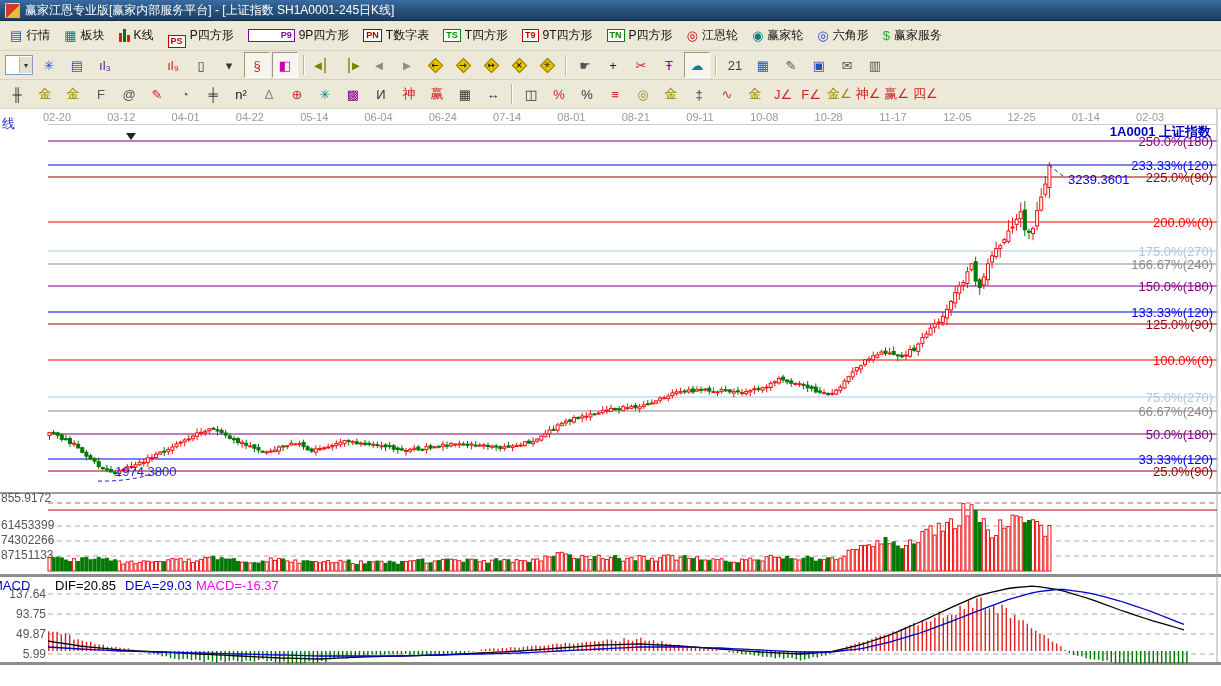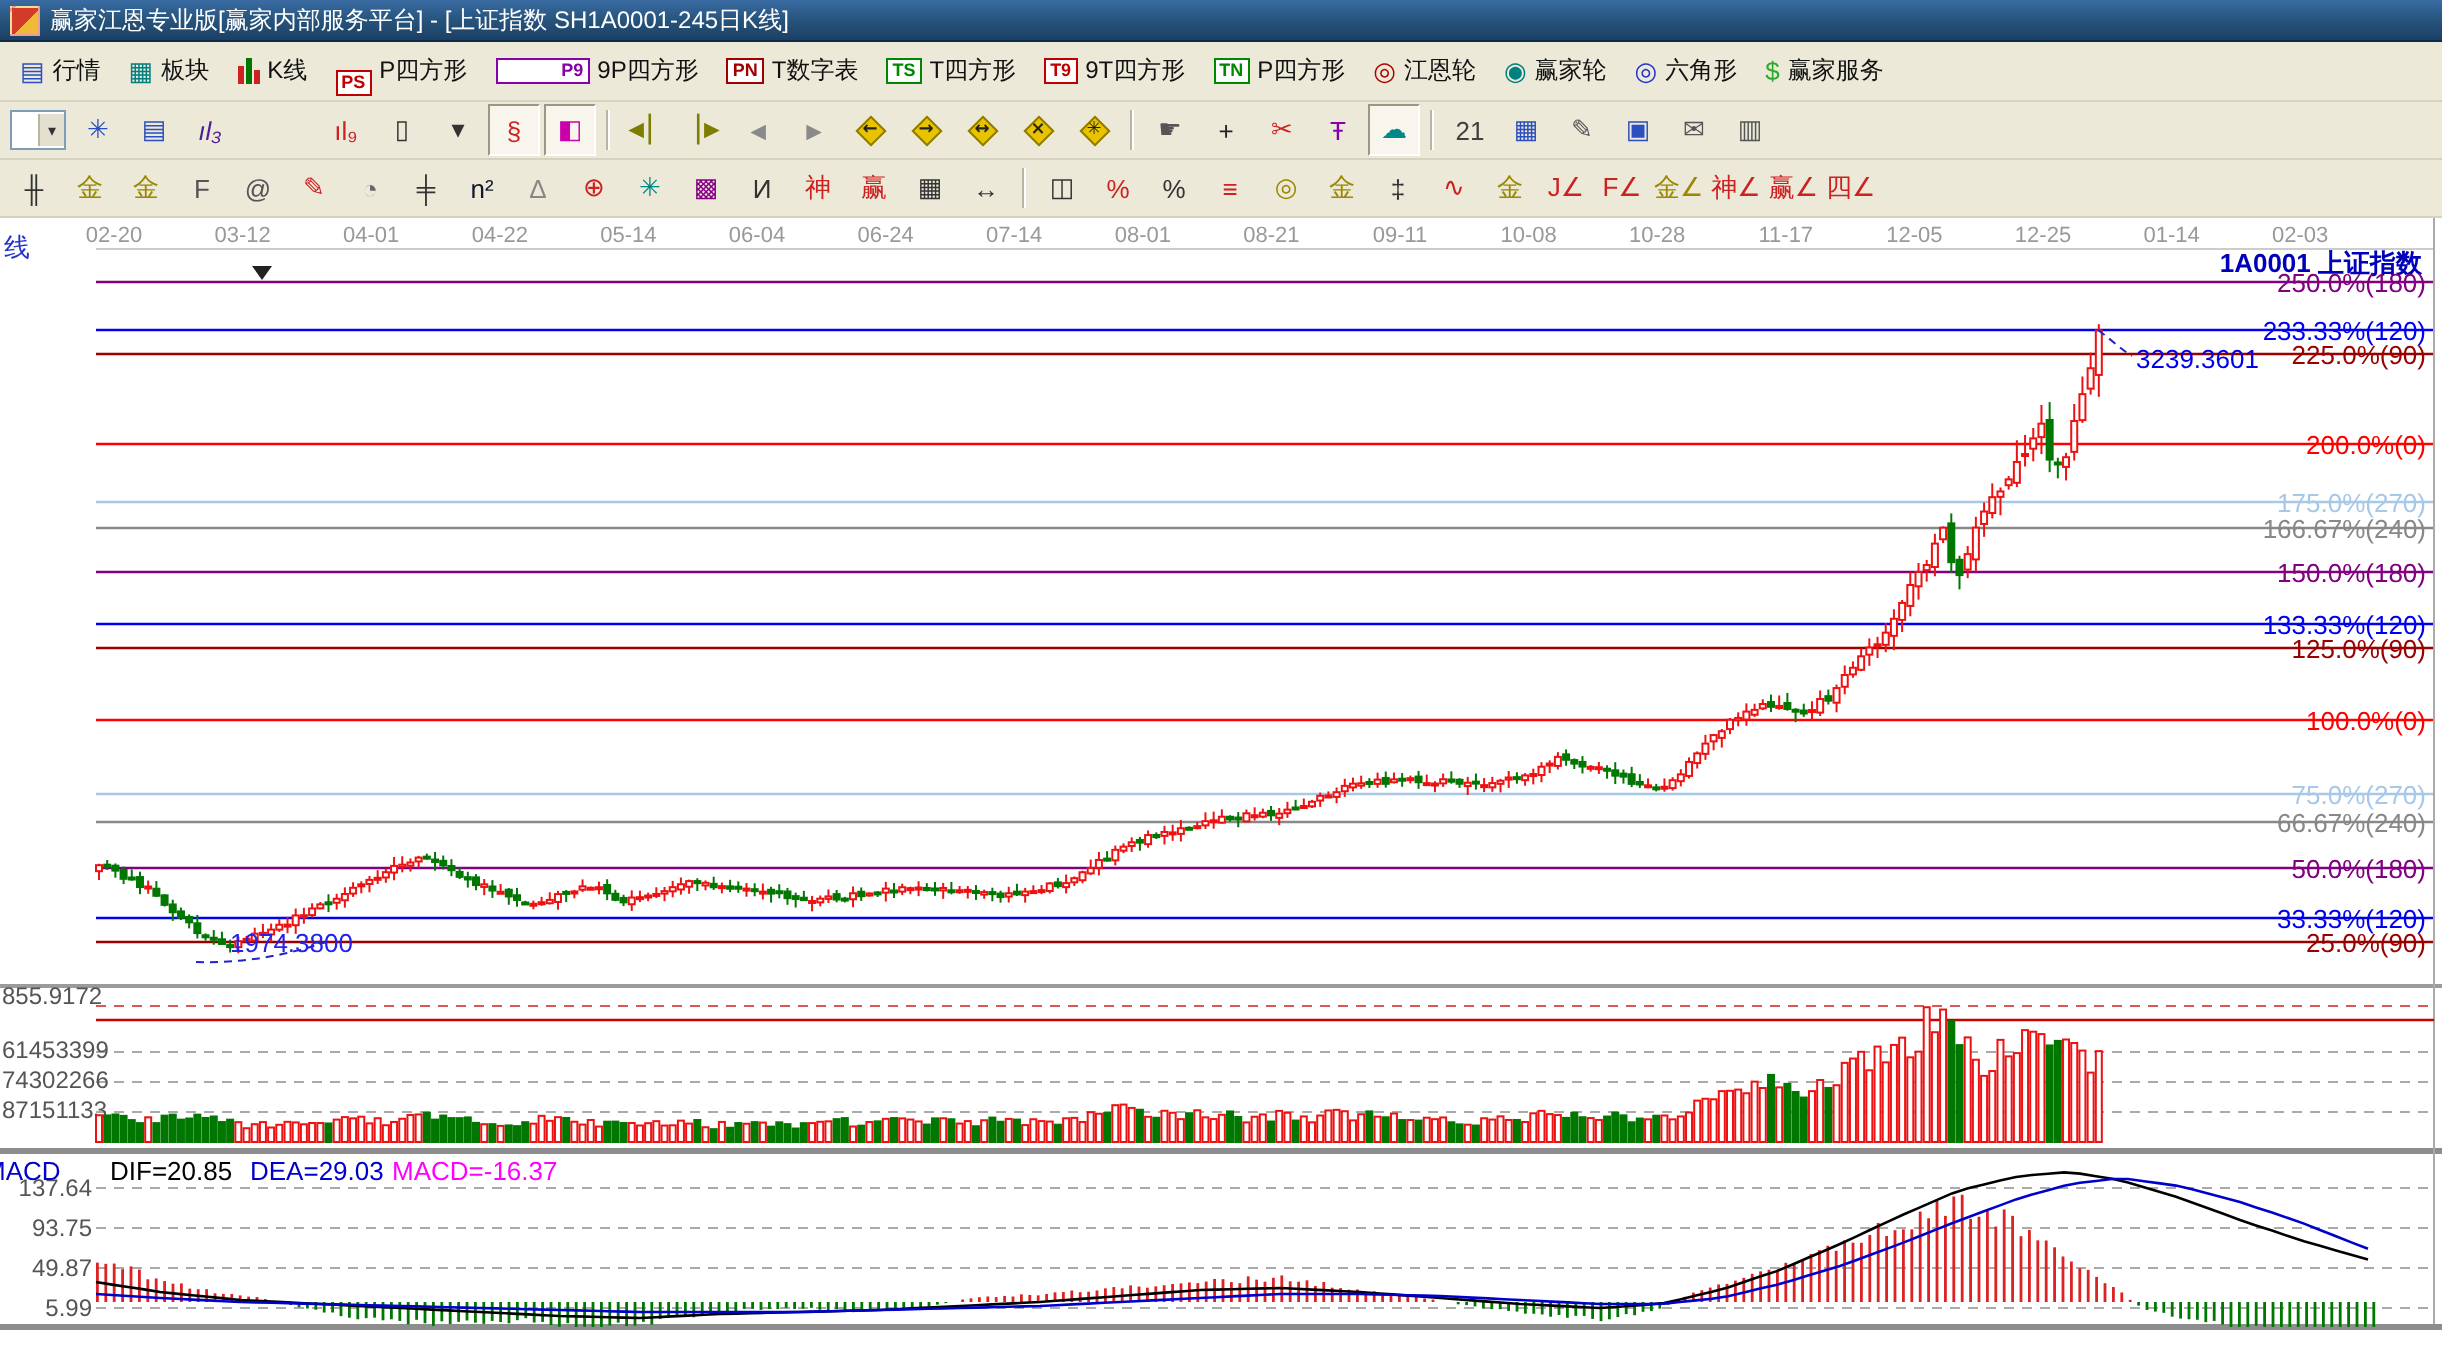--- a/index.html
+++ b/index.html
@@ -103,21 +103,21 @@
         <span class="gicon" style="color: rgb(47, 168, 47);">$</span>
         <span>赢家服务</span>
       </span>
     </div>
   <div class="tb tb3" id="tb3">
       <span class="combo">
         <span class="arr">▾</span>
       </span>
       <span class="tbtn" style="color: rgb(43, 79, 192);">✳</span>
       <span class="tbtn" style="color: rgb(43, 79, 192);">▤</span>
-      <span class="tbtn" style="color: #4c1d95; font-style: italic;">ıl₃</span>
+      <span class="tbtn" style="color: #4c1d95;">ıl₃</span>
       <span class="tbtn" style="color: rgb(204, 34, 34); margin-left: 41px;">ıl₉</span>
       <span class="tbtn" style="color: rgb(51, 51, 51);">▯</span>
       <span class="tbtn" style="color: rgb(51, 51, 51);">▾</span>
       <span class="tbtn pressed" style="color: rgb(204, 34, 34);">§</span>
       <span class="tbtn pressed" style="color: rgb(204, 0, 170);">◧</span>
       <span class="sep"></span>
       <span class="tbtn" style="color: rgb(125, 125, 0);">◄▏</span>
       <span class="tbtn" style="color: rgb(125, 125, 0);">▕►</span>
       <span class="tbtn" style="color: rgb(138, 138, 138);">◄</span>
       <span class="tbtn" style="color: rgb(138, 138, 138);">►</span>

